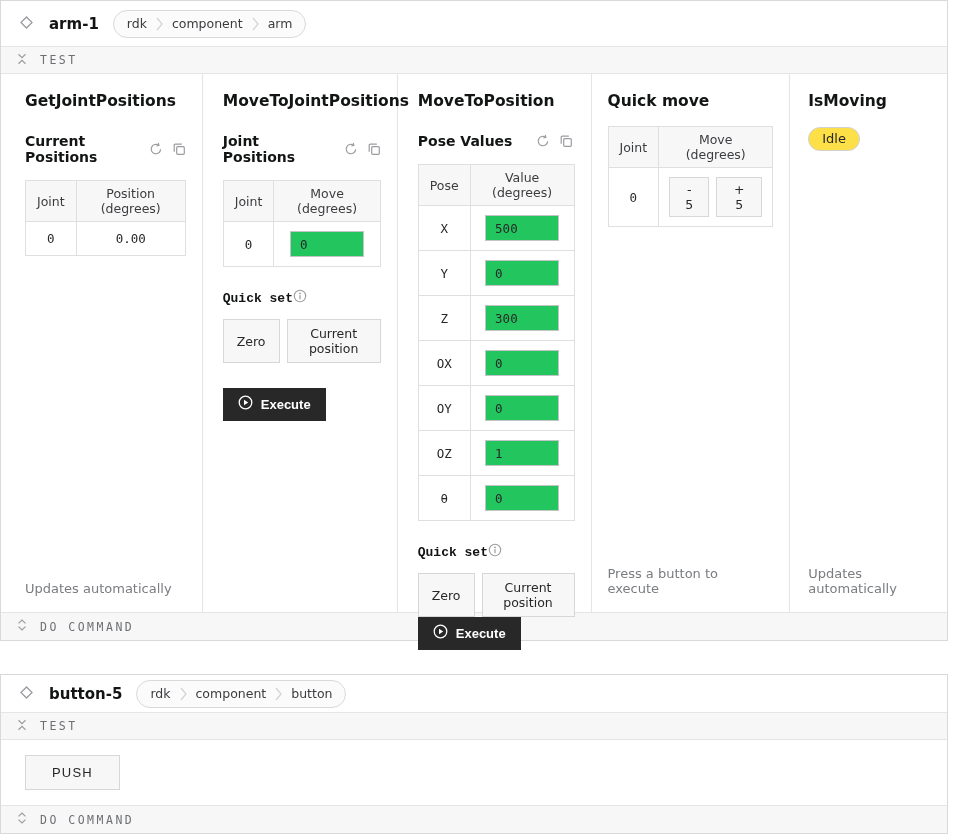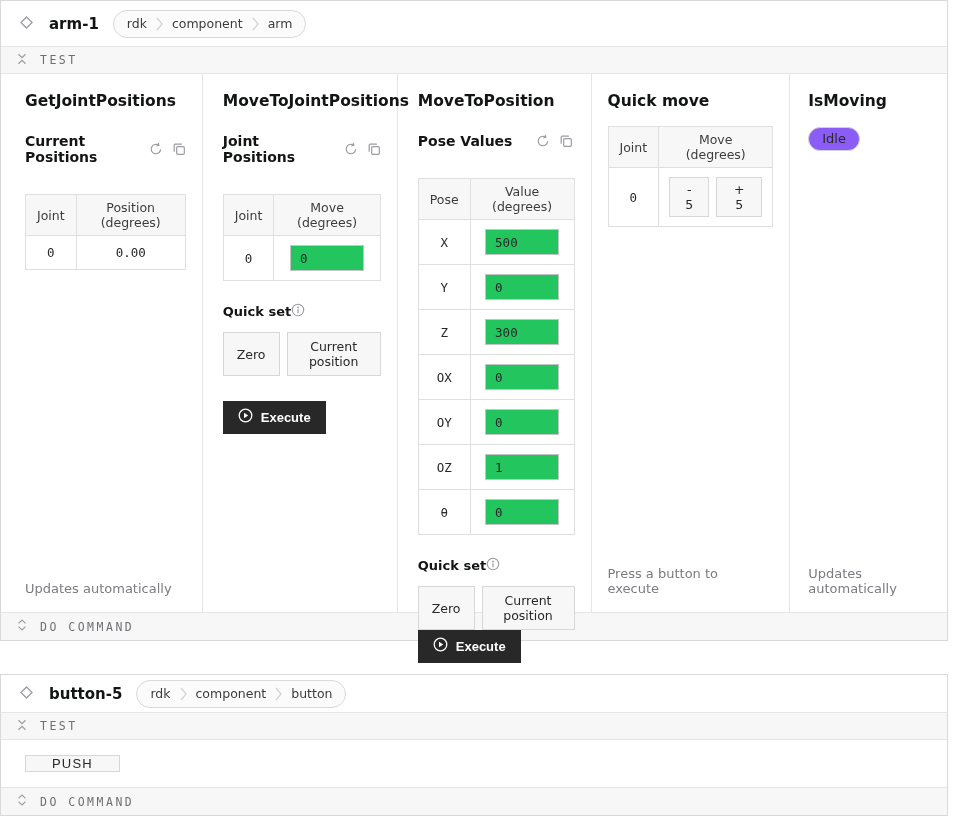--- a/index.html
+++ b/index.html
@@ -34,40 +34,40 @@
     display:flex; flex-direction:column; align-items:flex-start;
     padding:18px 16px 16px 20px; border-right:1px solid #e5e5e6;
   }
   .col:last-child { border-right:none; }
   .col-1 { width:202px;padding-left:24px; }
   .col-2 { width:195px; }
   .col-3 { width:194px; }
   .col-4 { width:199px; padding-left:16px; }
   .col-5 { width:157px; padding:0; }
   .block-title { font-size:15.5px; font-weight:700; margin:0 0 23px; color:#131414; }
-  .subhead { display:flex; align-items:center; gap:9px; margin-bottom:29px; width:100%; }
+  .subhead { display:flex; align-items:center; gap:9px; margin-bottom:15px; width:100%; }
   .subhead .t { font-size:14px; font-weight:700; color:#131414; }
   .icon-btn { background:none; border:none; padding:0; cursor:pointer; display:flex; margin-left:auto0; }
   .subhead .spacer { flex:0 0 6px; }
   table.data { border-collapse:collapse; }
   table.data th, table.data td {
     border:1px solid #dfdfe0; text-align:center; vertical-align:middle;
   }
   table.data th { background:#f7f7f8; font-weight:400; font-size:12.5px; color:#3b3c3e; padding:5px 11px; }
   table.data td {
     font-family:"DejaVu Sans Mono","Liberation Mono",monospace;
     font-size:12.5px; color:#282829; padding:9px 10px;
   }
   td.cell-input { padding:6px 7px; }
   input.val {
     width:74px; height:26px; border:1px solid #c3c4c6; background:#22c55e;
     font-family:"DejaVu Sans Mono","Liberation Mono",monospace;
     font-size:12.5px; color:#282829; padding:0 9px; outline:none;
   }
-  .quickset { display:flex; align-items:center; gap:0; margin:22px 0 12px; }
+  .quickset { display:flex; align-items:center; gap:0; margin:22px 0 12px;font-family:Liberation Mono, monospace; }
   .quickset .t { font-size:13px; font-weight:700; color:#131414; }
   .btn {
     background:#f7f7f8; border:1px solid #d7d7d9; color:#282829;
     font-family:"DejaVu Sans","Liberation Sans",sans-serif;
     font-size:12.5px; padding:6px 13px; cursor:pointer;
   }
   .btn-row { display:flex; gap:7px; }
   .btn-execute {
     display:inline-flex; align-items:center; gap:8px;
     background:#282829; color:#fff; border:1px solid #282829;
@@ -75,24 +75,24 @@
   }
   .btn-execute.mt { margin-top:25px; }
   .btn-execute.bottom { margin-top:auto; }
   .btn-stop {
     background:#faeae8; border:1px solid #e3b2ab; color:#b23c36;
     font-size:12px; letter-spacing:1.5px; padding:8px 14px; cursor:pointer;
   }
   .btn-small { padding:4px 11px; font-size:12.5px; }
   .btn-push {
     background:#f7f7f8; border:1px solid #d7d7d9; color:#282829;
-    font-size:13px; letter-spacing:1.2px; padding:0 26px; cursor:pointer;
+    font-size:13px; letter-spacing:1.2px; padding:9px 26px; cursor:pointer;
   }
   .pill {
-    display:inline-block; background:#8b5cf6; border:1px solid #d2d2d4;
+    display:inline-block; background:#fde047; border:1px solid #d2d2d4;
     border-radius:999px; padding:3px 13px 4px; font-size:13px; color:#282829;
   }
   .footer-note { margin-top:auto; color:#7a7c80; font-size:13px; }
   .col5-top { padding:18px 16px 16px 18px; height:259px; border-bottom:1px solid #e5e5e6; width:100%; display:flex; flex-direction:column; align-items:flex-start; }
   .col5-bottom { padding:18px 16px 16px 18px; flex:1; width:100%; display:flex; flex-direction:column; align-items:flex-start; }
   .gap { height:33px; }
   .push-body { padding:15px 0 15px 24px; }
   .qm-cell-btns { display:flex; gap:7px; padding:0; }
   td.qm-btn-cell { padding:8px 9px; }
 </style>

